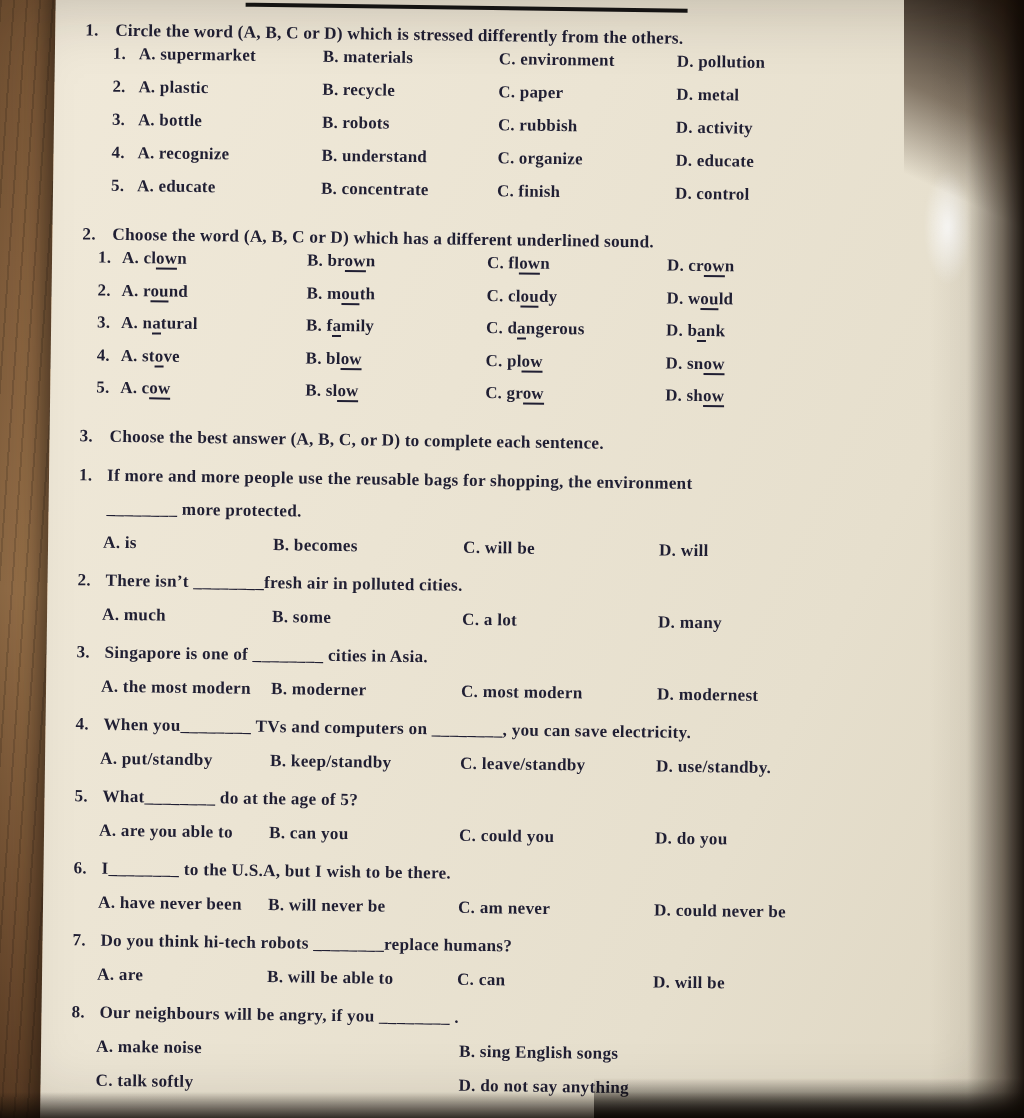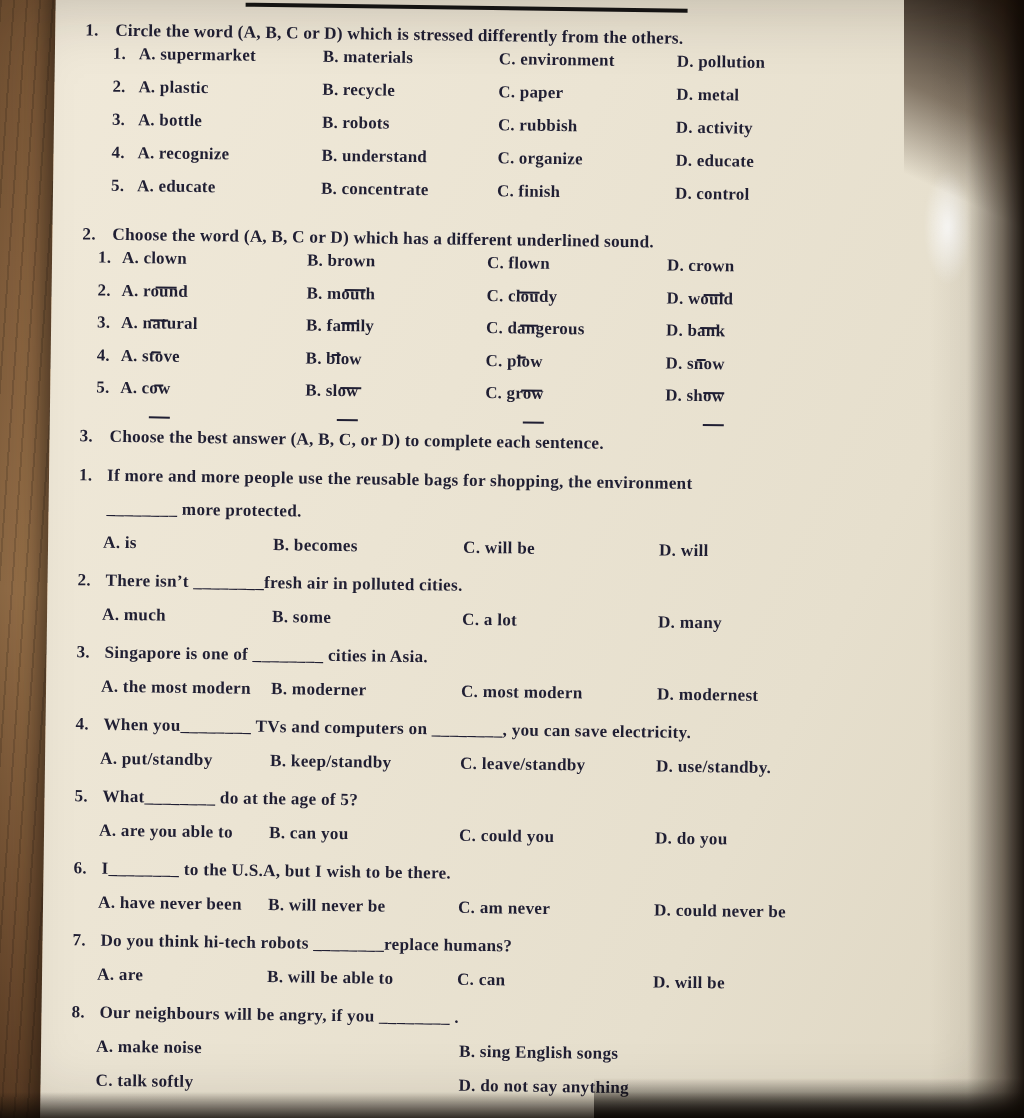--- a/index.html
+++ b/index.html
@@ -17,21 +17,21 @@
   }
   .content{position:absolute;left:0;top:0;right:0;bottom:0;padding:24px 14px 0 30px;
     color:#201f33;}
   .topline{height:4px;background:#141414;width:442px;margin-left:160px;margin-bottom:2px;}
   .hdr{display:flex;align-items:baseline;margin-top:13px;font-weight:700;font-size:17.3px;line-height:26px;letter-spacing:.2px;}
   .hdr .num{flex:0 0 30px;}
   .wrow{display:grid;align-items:baseline;height:33px;font-weight:600;font-size:16.9px;letter-spacing:.25px;}
   .sec1 .wrow{padding-left:28px;grid-template-columns:26px 184px 176px 178px auto;}
   .sec2 .wrow{padding-left:16px;grid-template-columns:24px 185px 180px 180px auto;height:32.5px;}
   .rnum{font-weight:600;}
-  .u{border-bottom:2px solid currentColor;padding-bottom:19px;text-align:right;}
+  .u{border-bottom:2px solid currentColor;padding-bottom:0;text-align:right;}
   .q{margin-top:13px;font-size:17.1px;font-weight:600;letter-spacing:.3px;}
   .qline{display:flex;line-height:25px;}
   .qline .qnum{flex:0 0 28px;}
   .qline.cont{margin-left:28px;margin-top:8px;}
   .opts{margin-top:9px;padding-left:25px;display:grid;line-height:25px;
     grid-template-columns:170px 190px 196px auto;align-items:baseline;}
   .opts.two{grid-template-columns:363px auto;row-gap:9px;}
   .right-dark{position:absolute;top:0;right:0;width:95px;height:100%;pointer-events:none;
     background:linear-gradient(to right,rgba(30,18,8,0) 0%,rgba(30,18,8,0.06) 40%,rgba(25,14,6,0.55) 78%,rgba(13,7,3,0.92) 100%);}
   .tr-corner{position:absolute;top:0;right:0;width:120px;height:250px;pointer-events:none;

